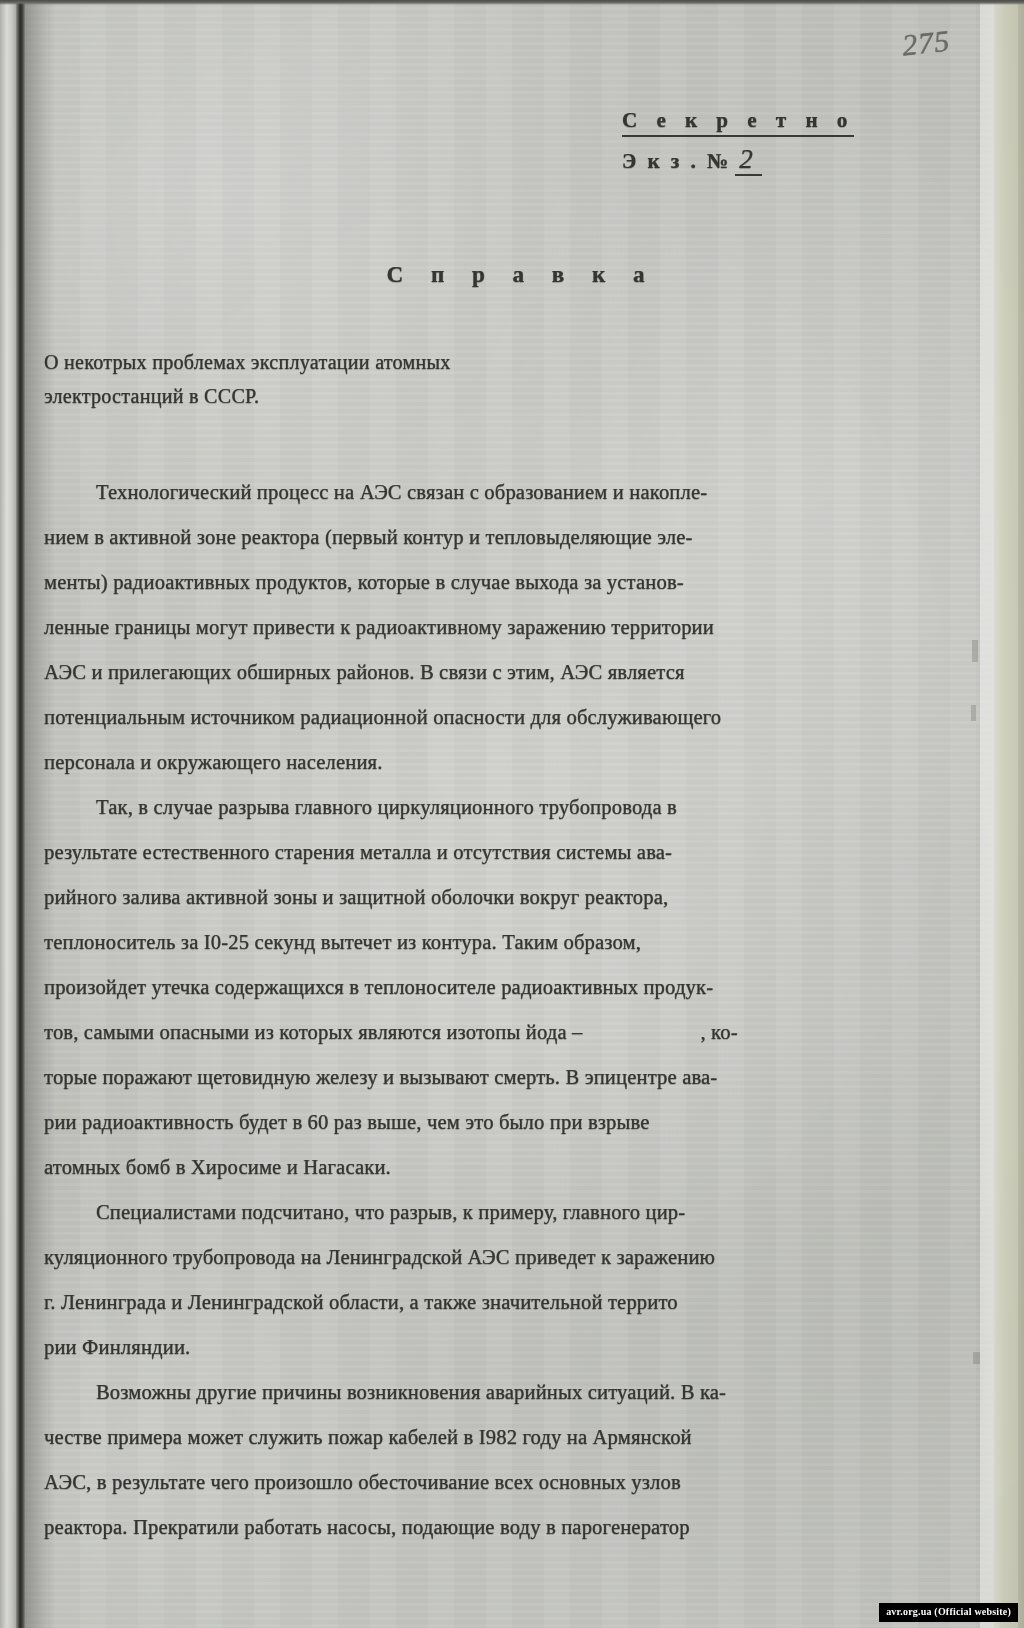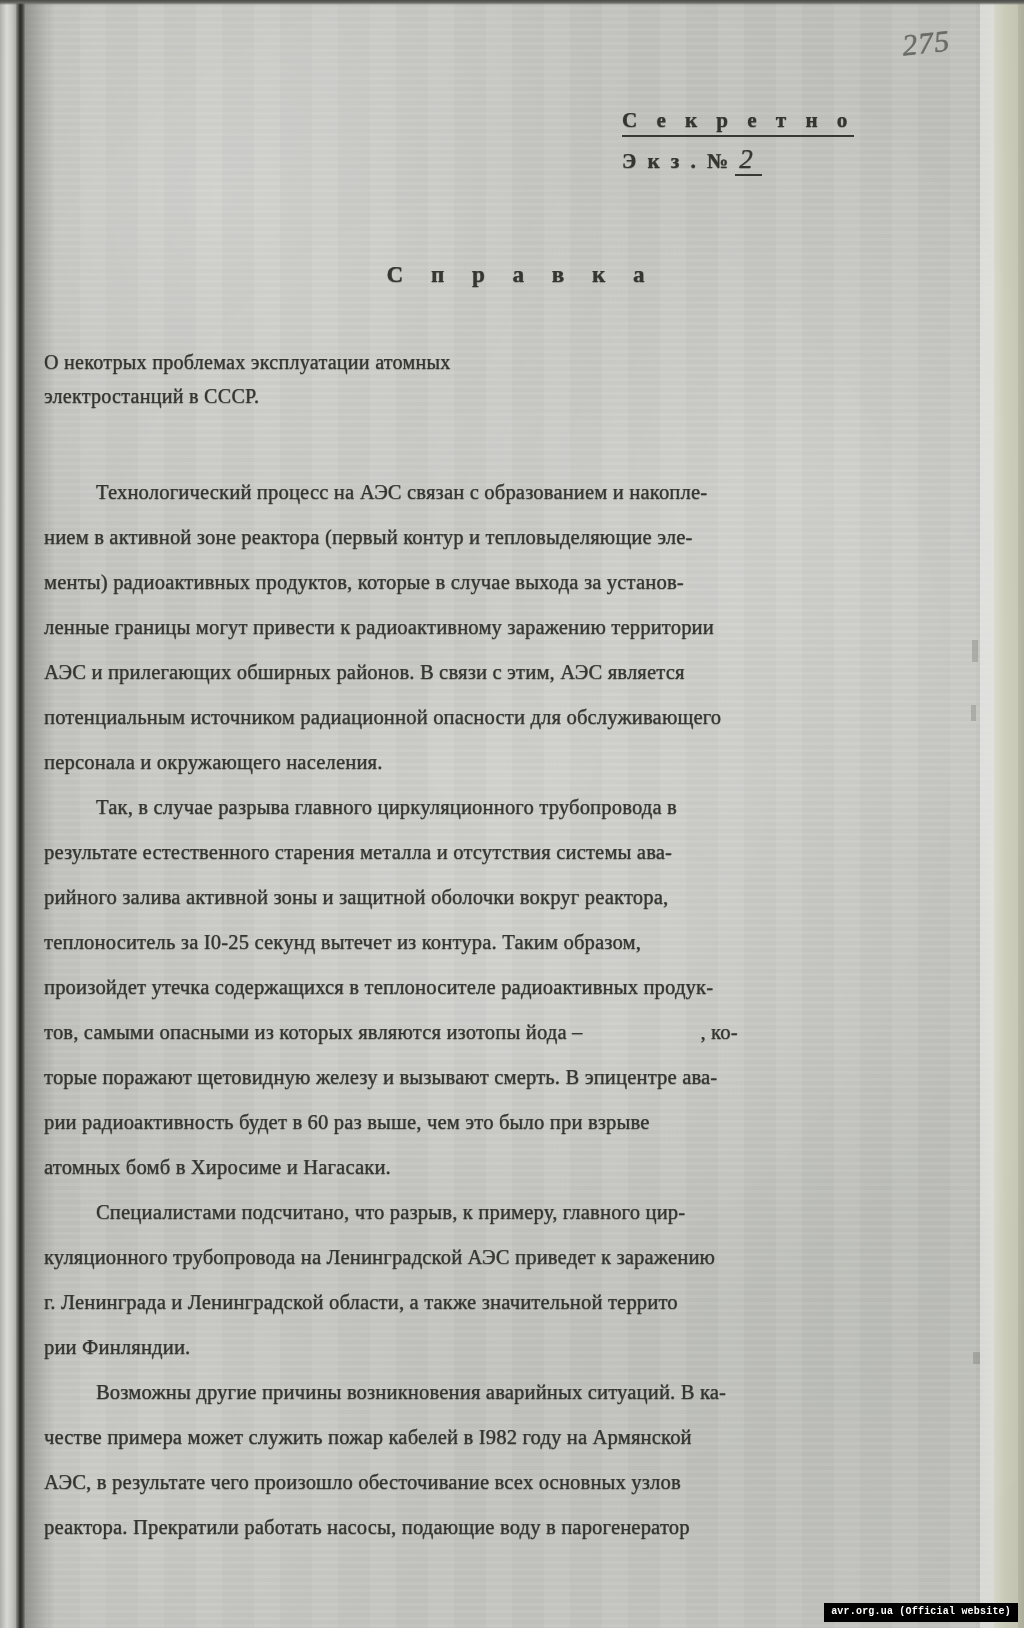--- a/index.html
+++ b/index.html
@@ -230,21 +230,21 @@
     width: 118px;
   }
 
   
   .watermark {
     position: absolute;
     right: 6px;
     bottom: 6px;
     background: #000000;
     color: #ffffff;
-    font-family: Liberation Mono, monospace;
+    font-family: Liberation Serif, serif;
     font-size: 10px;
     font-weight: 700;
     letter-spacing: 0.2px;
     padding: 4px 7px 5px 7px;
     line-height: 1;
     white-space: nowrap;
   }
 
   
   .scan-haze {

